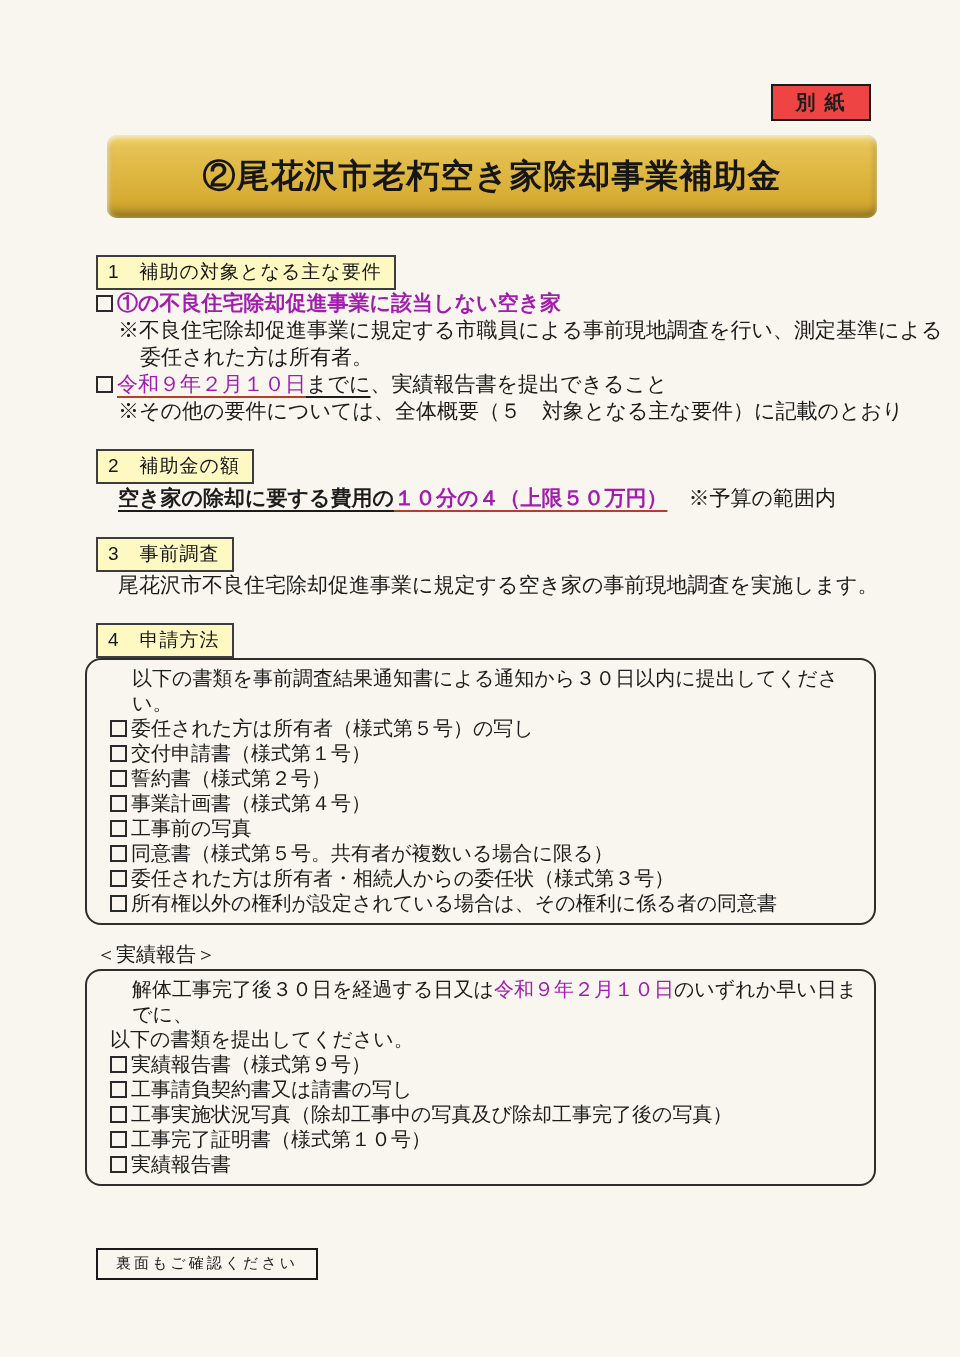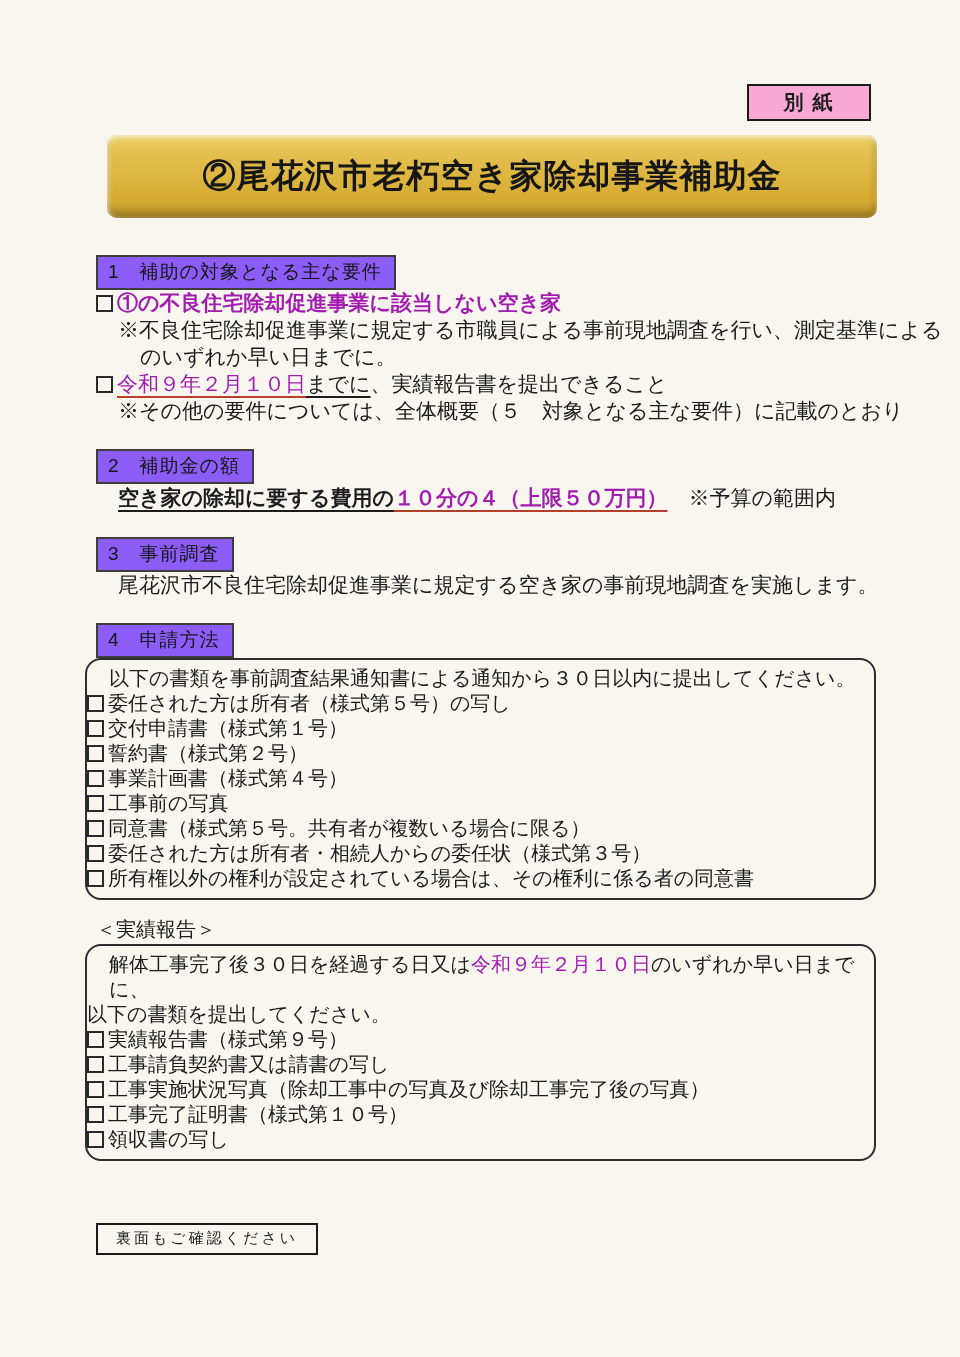--- a/index.html
+++ b/index.html
@@ -14,24 +14,24 @@
     background: #f8f6ef;
     color: #1c1c1c;
     overflow: hidden;
   }
 
   
   .attachment-box {
     position: absolute;
     top: 84px;
     right: 89px;
-    width: 124px;
+    width: 100px;
     height: 37px;
     border: 2px solid #1a1a1a;
-    background: #f9a8d4;
+    background: #ef4444;
     display: flex;
     align-items: center;
     justify-content: center;
     font-size: 20px;
     font-weight: bold;
     letter-spacing: 2px;
   }
 
   
   .banner {
@@ -53,21 +53,21 @@
     font-weight: bold;
     letter-spacing: 1px;
     color: #161616;
   }
 
   
   .sec-heading {
     display: inline-block;
     margin: 0 0 0 96px;
     padding: 2px 12px 3px 10px;
-    background: #8b5cf6;
+    background: #fef9c3;
     border: 2px solid #3d3d3d;
     font-family: "Liberation Sans", "DejaVu Sans", sans-serif;
     font-size: 19px;
     letter-spacing: 1px;
     color: #161616;
   }
   .mt-banner { margin-top: 37px; }
   .mt-sec    { margin-top: 24px; }
 
   .sec-body { margin-left: 96px; font-size: 21px; }
@@ -96,21 +96,21 @@
     font-family: "Liberation Sans", "DejaVu Sans", sans-serif;
     font-size: 20px;
     line-height: 26px;
   }
 
   
   .doc-box {
     margin: 0 84px 0 85px;
     border: 2px solid #2e2e2e;
     border-radius: 16px;
-    padding: 6px 12px 7px 0;
+    padding: 6px 12px 7px 23px;
     background: transparent;
   }
   .doc-box .line { font-size: 20px; line-height: 25px; }
 
   .gap-report { margin-top: 16px; }
 
   
   .back-note-box {
     display: inline-block;
     margin: 62px 0 0 96px;
@@ -134,21 +134,21 @@
     <span class="banner-title">②尾花沢市老朽空き家除却事業補助金</span>
   </div>
 
   
   <div class="sec-heading mt-banner">1　補助の対象となる主な要件</div>
   <div class="sec-body">
     <div class="line">
       <span class="cb"></span><span class="red bold600">①の不良住宅除却促進事業に該当しない空き家</span>
     </div>
     <div class="line indent1">※不良住宅除却促進事業に規定する市職員による事前現地調査を行い、測定基準による</div>
-    <div class="line indent2">のいずれか早い日までに。</div>
+    <div class="line indent2">委任された方は所有者。</div>
     <div class="line">
       <span class="cb"></span><span class="red u-red">令和９年２月１０日</span><span class="u-black">までに</span><span>、実績報告書を提出できること</span>
     </div>
     <div class="line indent1">※その他の要件については、全体概要（５　対象となる主な要件）に記載のとおり</div>
   </div>
 
   
   <div><div class="sec-heading mt-sec">2　補助金の額</div></div>
   <div class="sec-body">
     <div class="line indent1" style="line-height:29px;">
@@ -182,20 +182,20 @@
 
   <div class="doc-box">
     <div class="line indent1">
       <span>解体工事完了後３０日を経過する日又は</span><span class="red">令和９年２月１０日</span><span>のいずれか早い日までに、</span>
     </div>
     <div class="line">以下の書類を提出してください。</div>
     <div class="line"><span class="cb"></span><span>実績報告書（様式第９号）</span></div>
     <div class="line"><span class="cb"></span><span>工事請負契約書又は請書の写し</span></div>
     <div class="line"><span class="cb"></span><span>工事実施状況写真（除却工事中の写真及び除却工事完了後の写真）</span></div>
     <div class="line"><span class="cb"></span><span>工事完了証明書（様式第１０号）</span></div>
-    <div class="line"><span class="cb"></span><span>領収書の写し</span></div>
+    <div class="line"><span class="cb"></span><span>実績報告書</span></div>
   </div>
 
   <div><div class="back-note-box">裏面もご確認ください</div></div>
 
   
 
 </div>
 
 </body></html>

